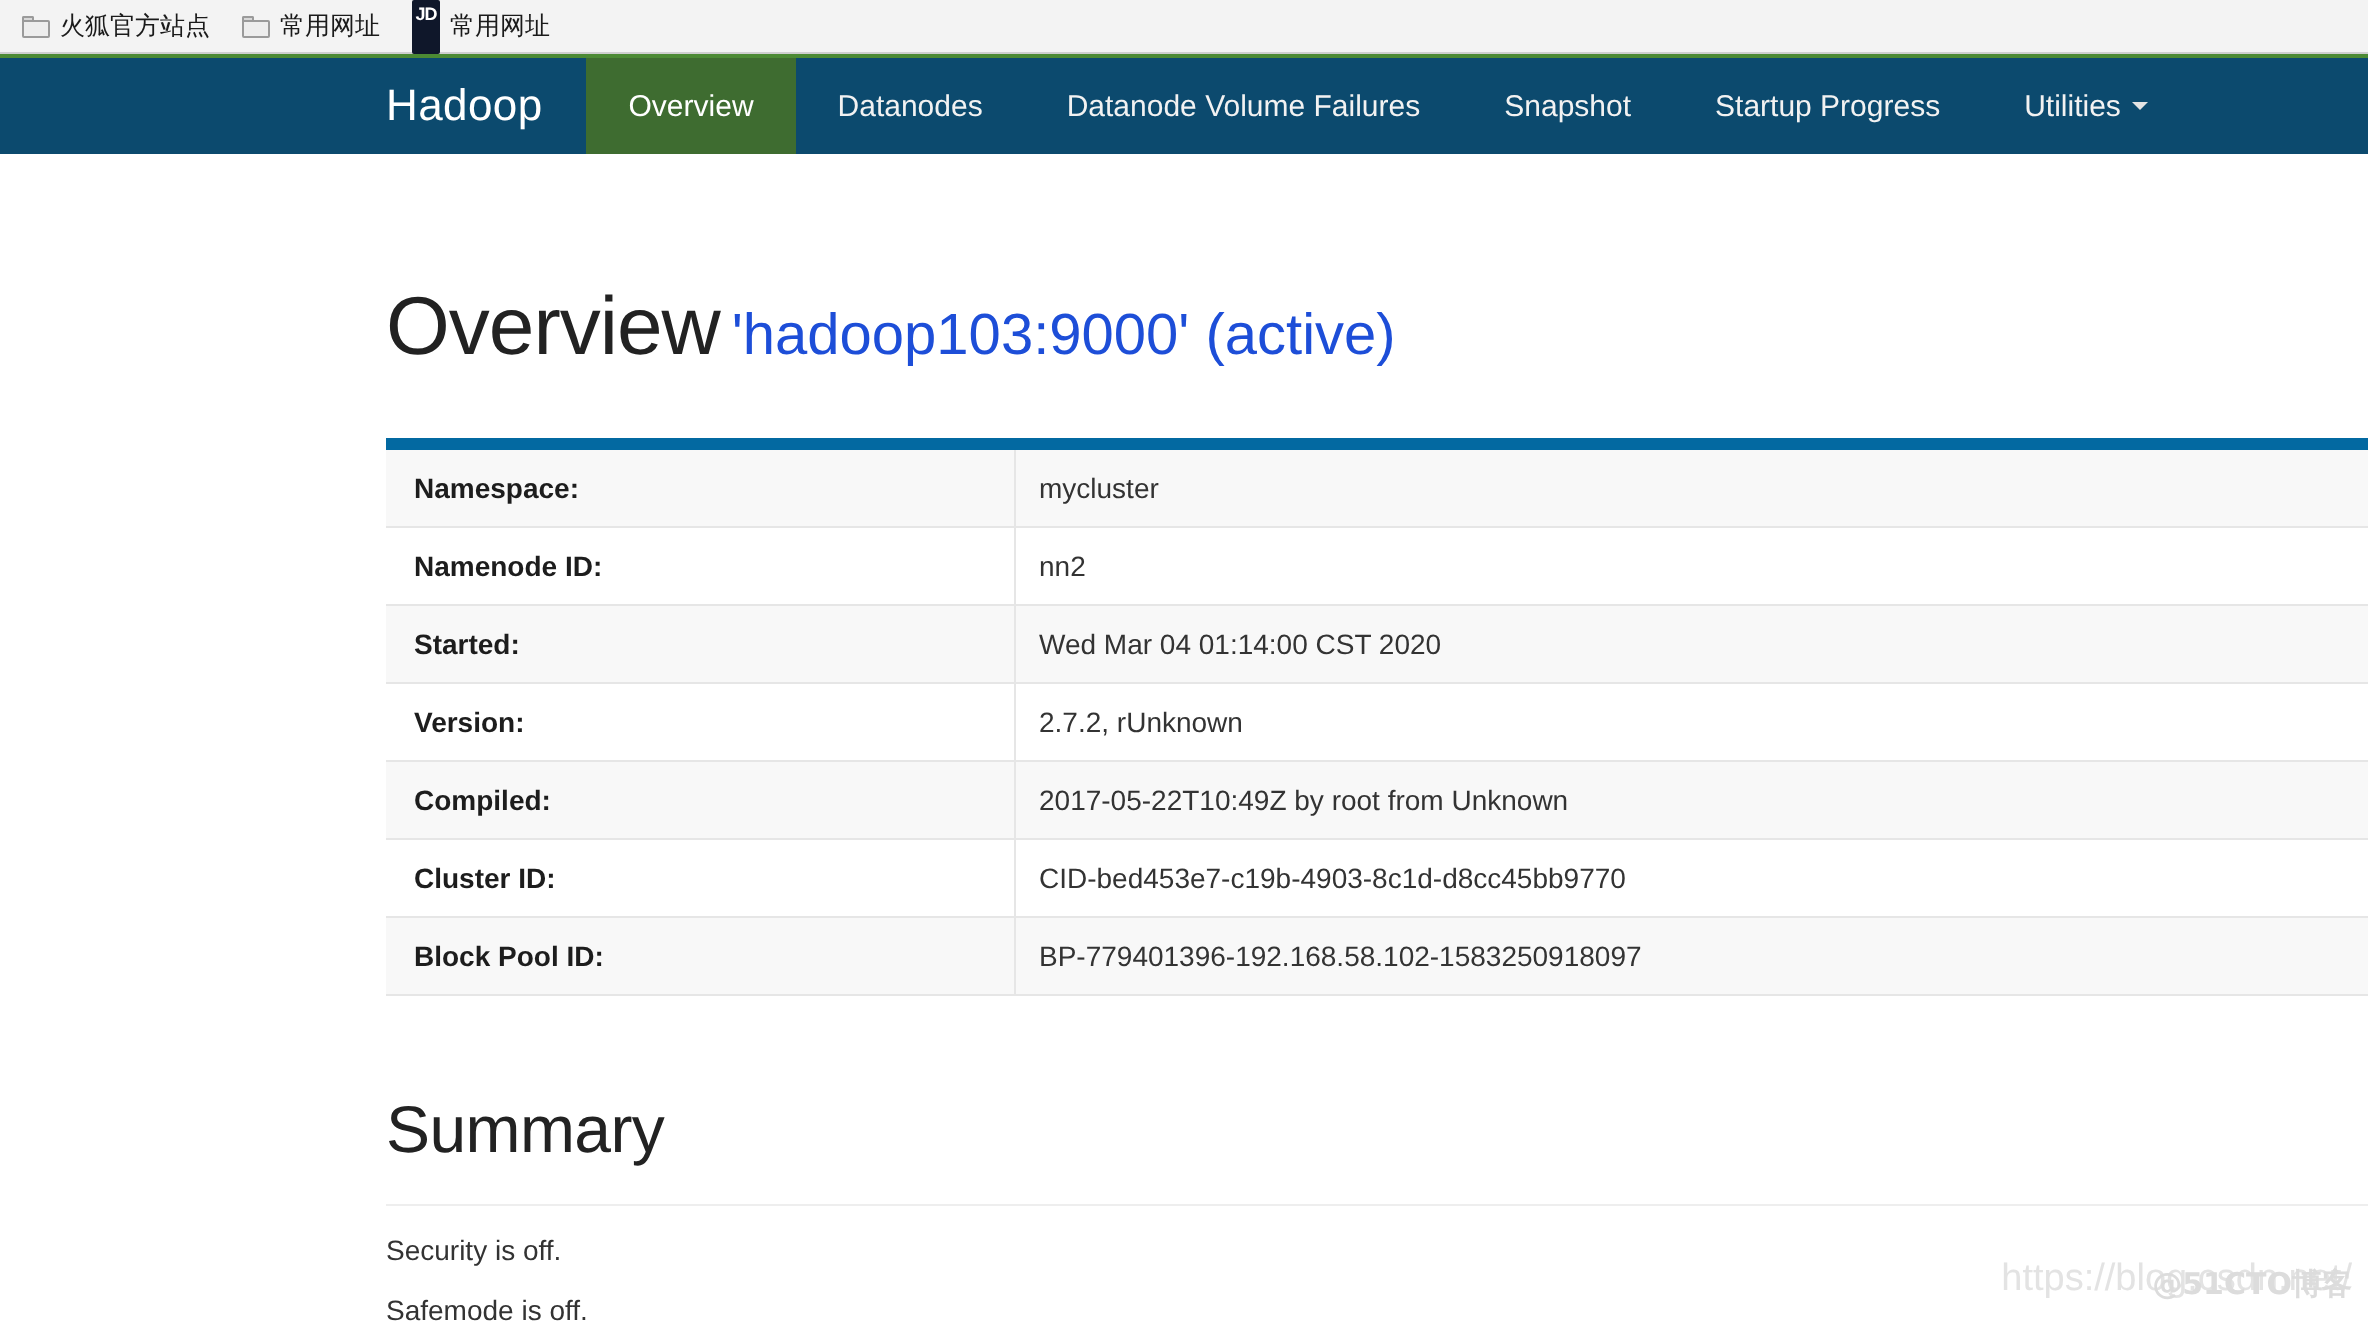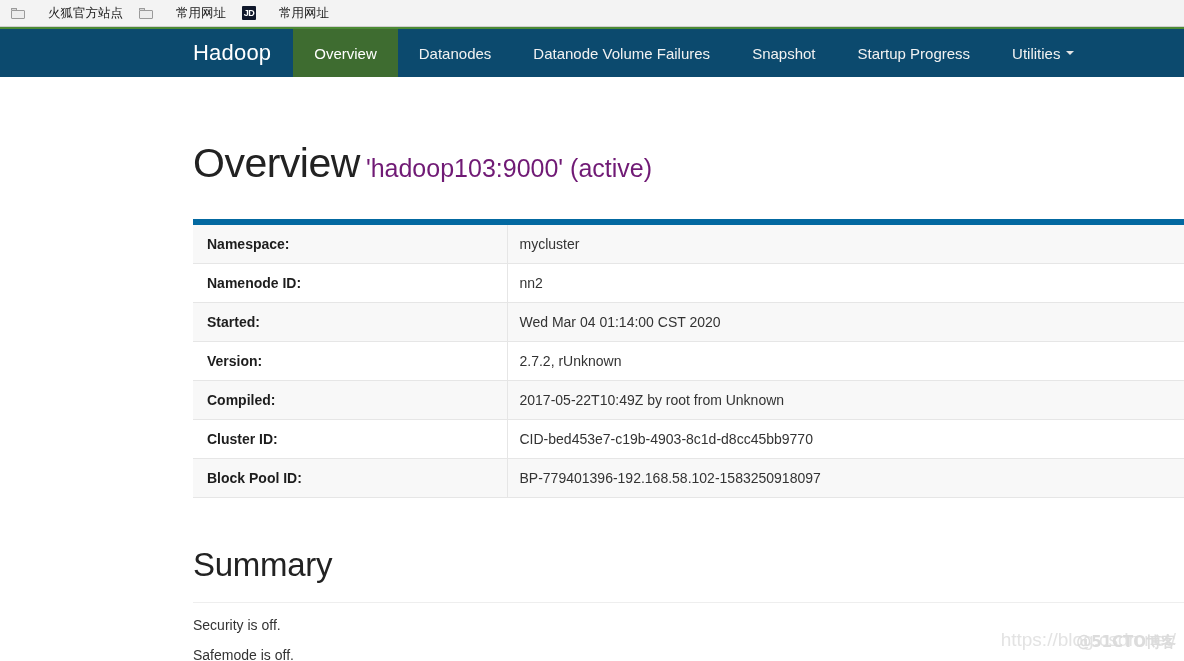--- a/index.html
+++ b/index.html
@@ -25,21 +25,21 @@
     border-bottom: 1px solid #cfcfcf;
     display: flex;
     align-items: center;
     padding: 0 4px;
     box-sizing: border-box;
     gap: 2px;
   }
   .bm-item {
     display: flex;
     align-items: center;
-    gap: 23px;
+    gap: 5px;
     padding: 2px 7px;
     border-radius: 2px;
     font-size: 12.5px;
     color: #1a1a1a;
     white-space: nowrap;
     cursor: default;
     font-family: "DejaVu Sans", "Liberation Sans", sans-serif;
   }
   .folder-icon {
     width: 14px;
@@ -63,21 +63,21 @@
     position: absolute;
     left: 0; top: 2.5px;
     width: 14px; height: 8.5px;
     background: #ededed;
     border: 1px solid #9a9a9a;
     border-radius: 0 1px 1px 1px;
     box-sizing: border-box;
   }
   .jd-icon {
     width: 14px;
-    height: 14px;
+    height: 27px;
     background: #0f172a;
     color: #ffffff;
     font-size: 9px;
     font-weight: bold;
     line-height: 14px;
     text-align: center;
     border-radius: 1px;
     flex: none;
     font-family: "Liberation Sans", sans-serif;
     letter-spacing: -0.5px;
@@ -141,22 +141,22 @@
   }
   h1.page-title {
     margin: 64px 0 0 0;
     font-size: 41px;
     font-weight: normal;
     color: #222222;
     letter-spacing: -0.5px;
     line-height: 1.1;
   }
   h1.page-title .subject {
-    font-size: 25px;
-    color: #701a75;
+    font-size: 29px;
+    color: #1d4ed8;
     margin-left: 6px;
     letter-spacing: 0;
   }
 
   
   table.overview-table {
     margin-top: 33px;
     width: 991px;
     border-collapse: collapse;
     font-size: 14px;

